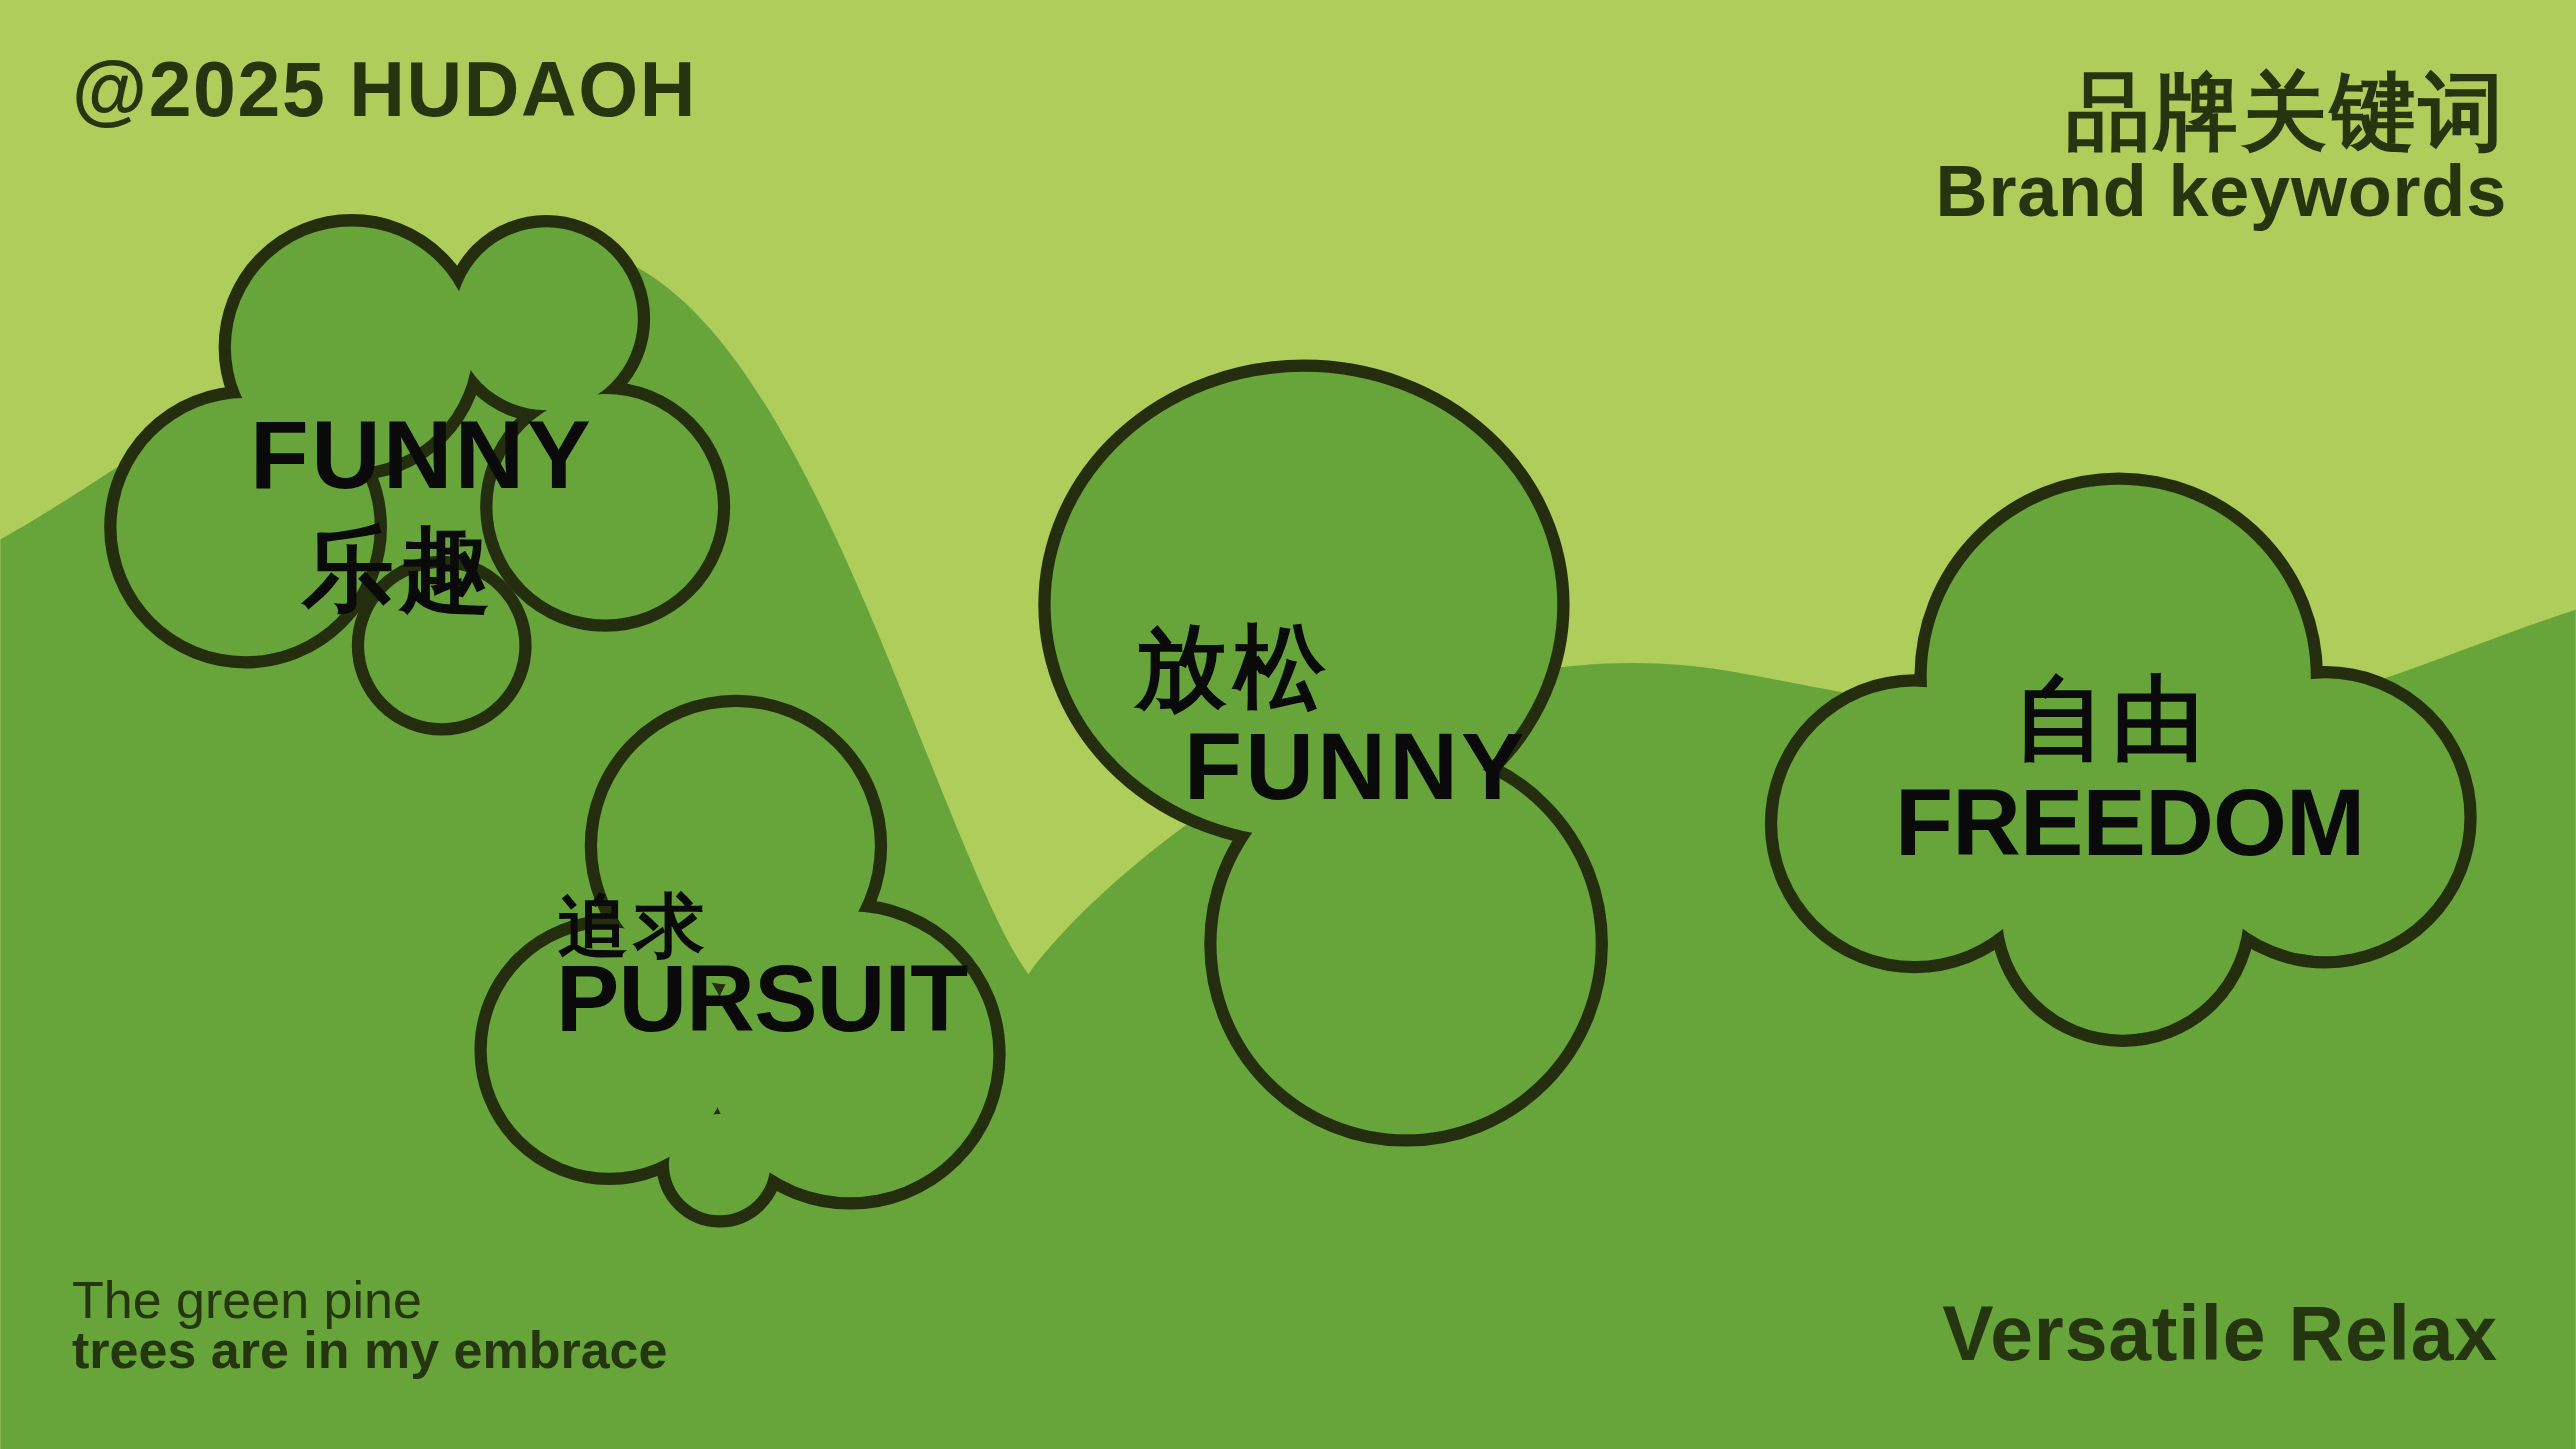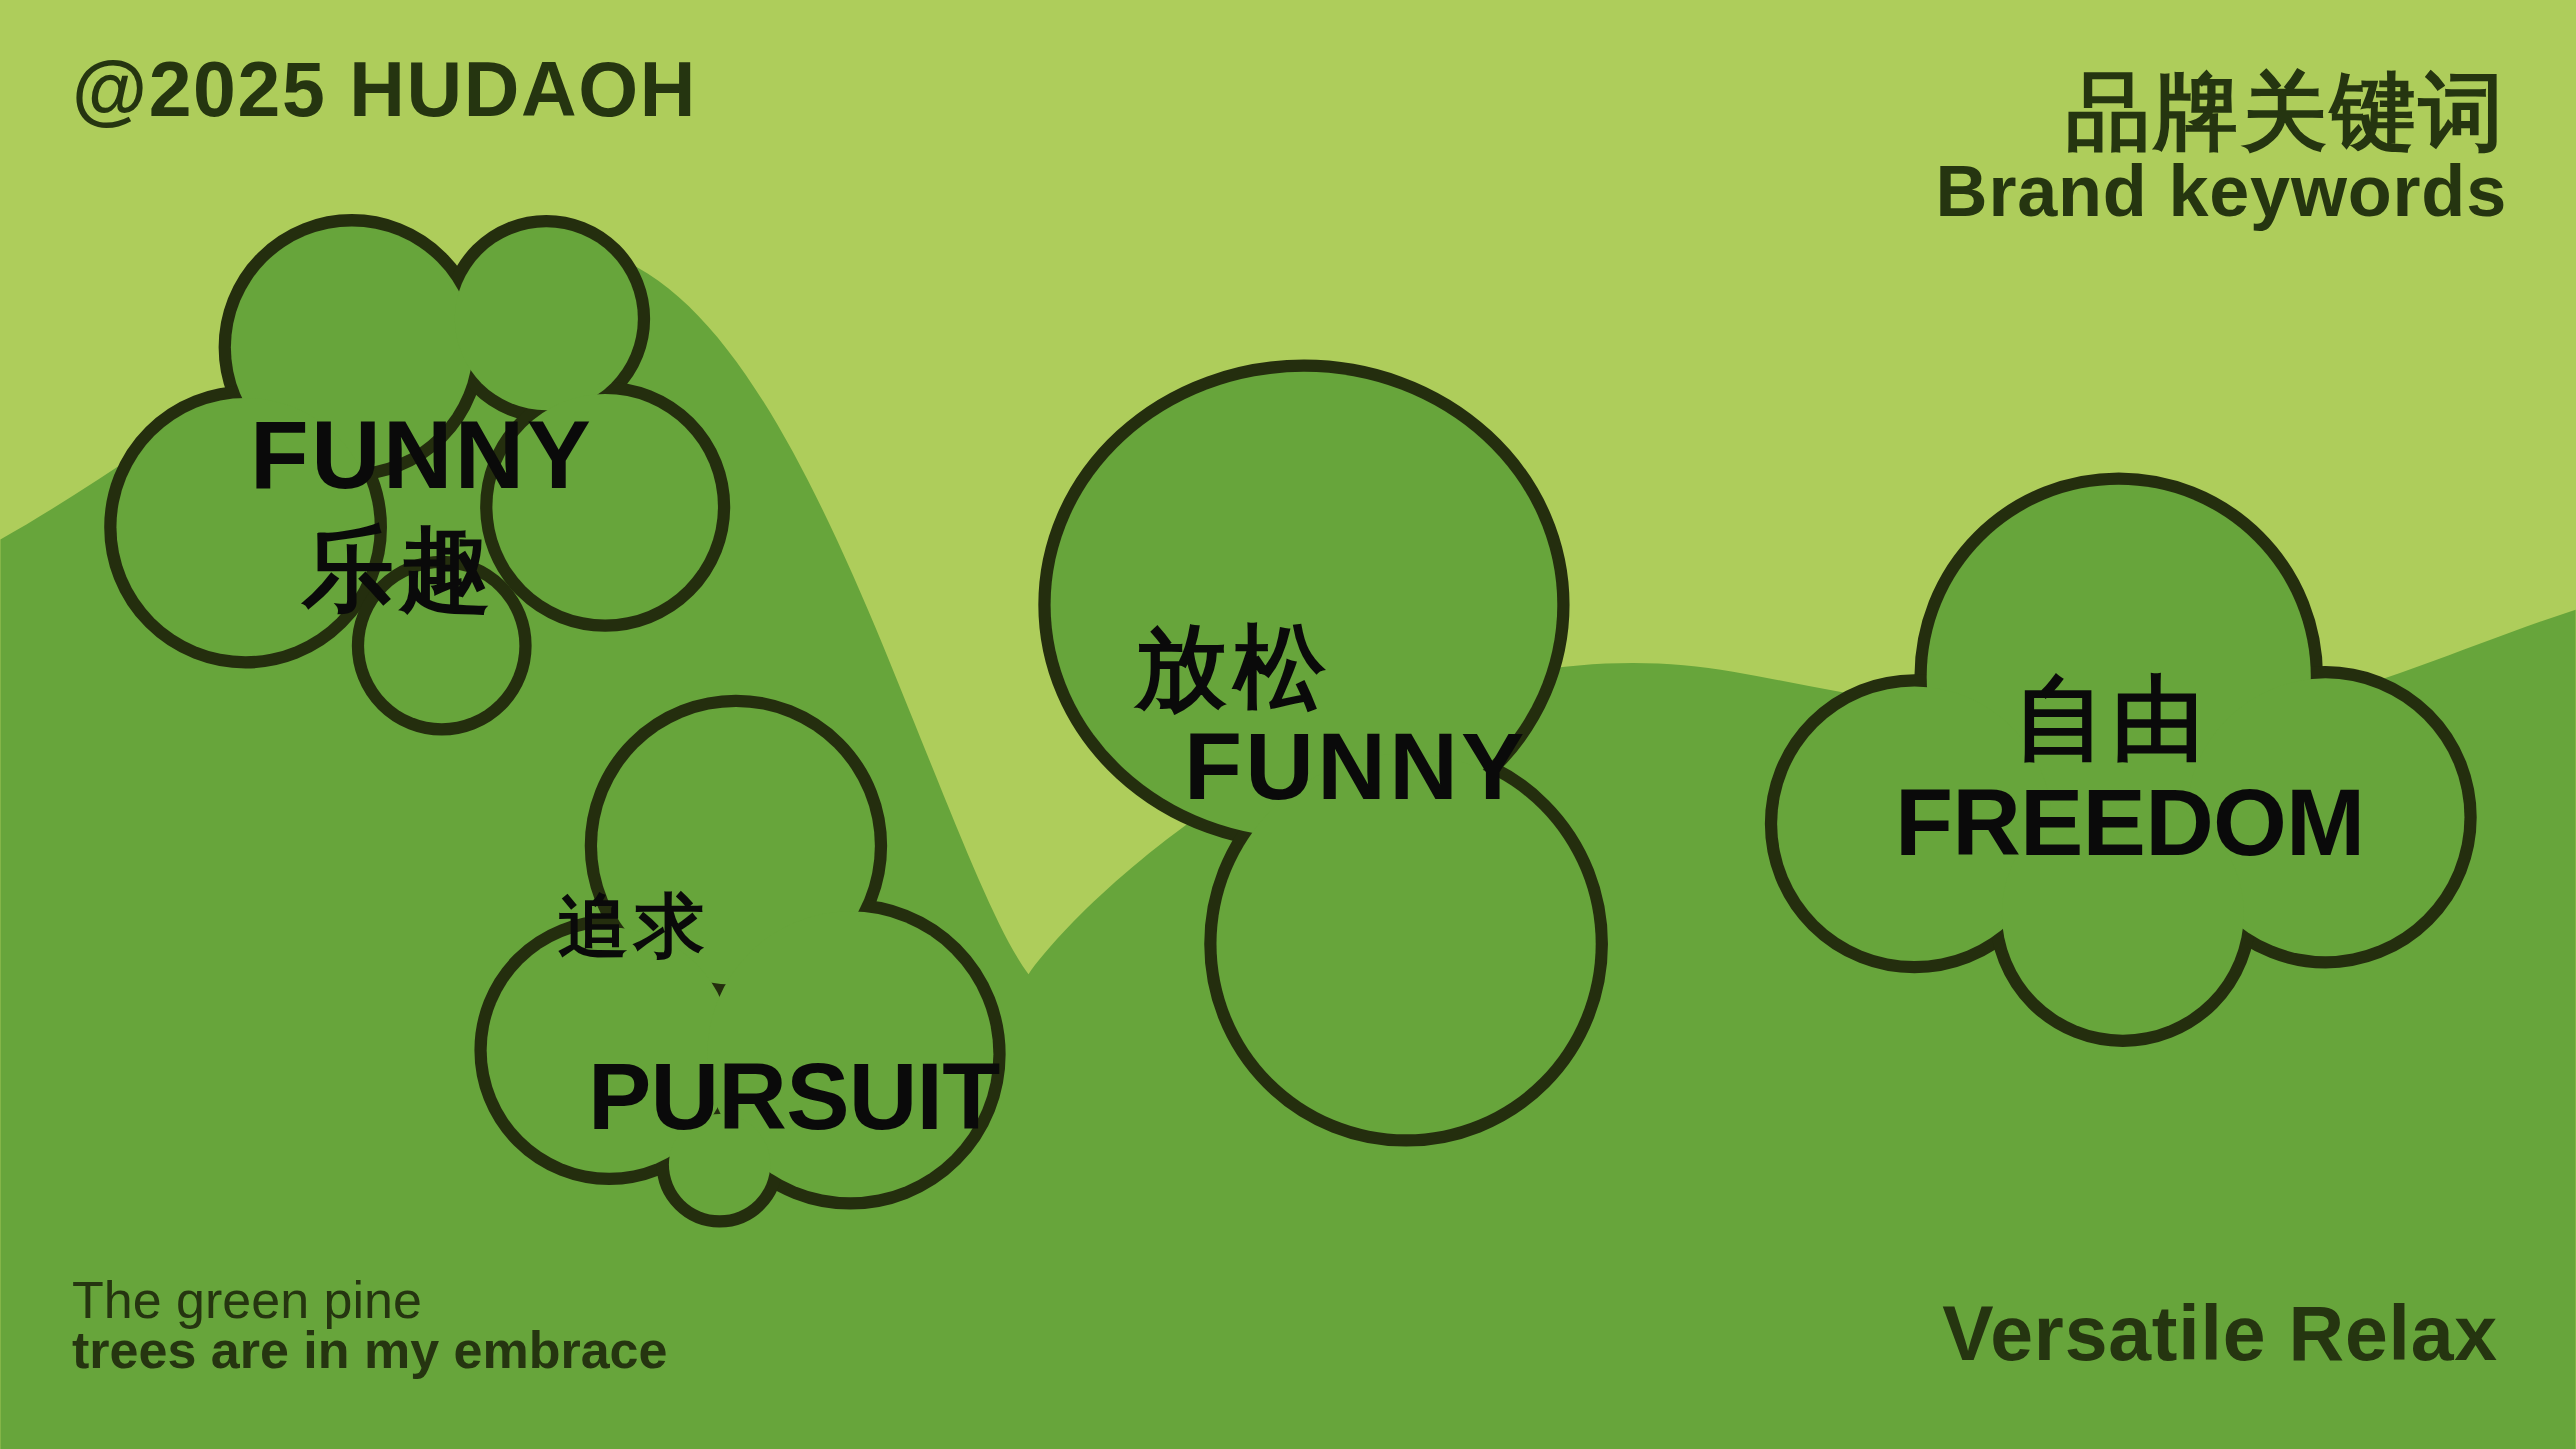--- a/index.html
+++ b/index.html
@@ -42,21 +42,21 @@
     right:69px;top:155px;font-size:72px;font-weight:bold;
     color:var(--text-dark);letter-spacing:0.8px;
   }
 
   
   .cloud-label{color:var(--cloud-text);z-index:3;}
   [data-name="cloud-funny-label-en"]{left:250px;top:407px;font-size:96px;font-weight:bold;letter-spacing:2.5px;}
   [data-name="cloud-funny-label-zh"]{left:302px;top:523px;font-size:92px;font-weight:bold;letter-spacing:4.9px;}
 
   [data-name="cloud-pursuit-label-zh"]{left:558px;top:891px;font-size:70px;font-weight:bold;letter-spacing:6.5px;}
-  [data-name="cloud-pursuit-label-en"]{left:556px;top:1049px;font-size:95px;font-weight:bold;letter-spacing:-0.8px;margin-left:32px;}
+  [data-name="cloud-pursuit-label-en"]{left:556px;top:951px;font-size:95px;font-weight:bold;letter-spacing:-0.8px;}
 
   [data-name="cloud-relax-label-zh"]{left:1135px;top:621px;font-size:92px;font-weight:bold;letter-spacing:6.5px;}
   [data-name="cloud-relax-label-en"]{left:1184px;top:719px;font-size:95px;font-weight:bold;letter-spacing:3.3px;}
 
   [data-name="cloud-freedom-label-zh"]{left:1965px;top:672px;width:294px;text-align:center;font-size:92px;font-weight:bold;letter-spacing:6.5px;}
   [data-name="cloud-freedom-label-en"]{left:1895px;top:775px;width:409px;text-align:center;font-size:95px;font-weight:bold;letter-spacing:-0.8px;}
 
   
   [data-name="footer-tagline-line1"]{
     left:72px;top:1274px;font-size:52px;font-weight:normal;color:var(--text-dark);

